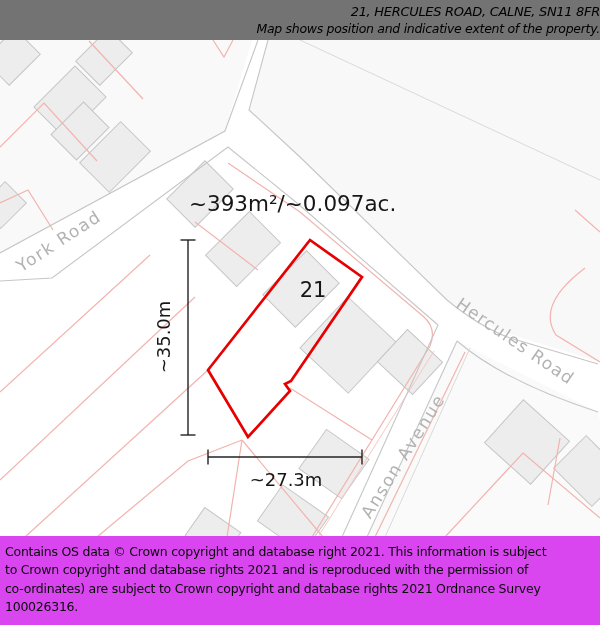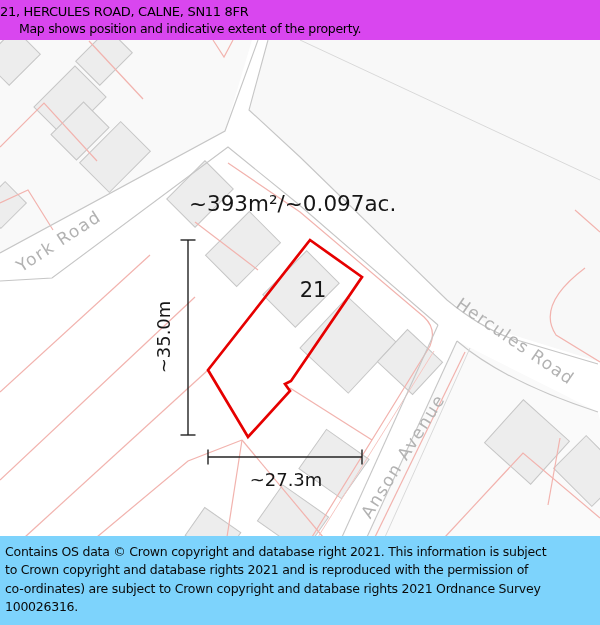--- a/index.html
+++ b/index.html
@@ -2,31 +2,31 @@
 <html><head>
 <meta charset="utf-8">
 <style>
   html,body{margin:0;padding:0;background:#ffffff;}
   .page{
     position:relative;width:600px;height:625px;overflow:hidden;
     font-family:"DejaVu Sans","Liberation Sans",sans-serif;background:#ffffff;
   }
   .map-svg{position:absolute;left:0;top:0;width:600px;height:625px;}
   .header{
-    position:absolute;left:0;top:0;width:600px;height:40px;background:#d946ef;
-    text-align:left;z-index:5;
+    position:absolute;left:0;top:0;width:600px;height:40px;background:#737373;
+    text-align:right;z-index:5;font-style:italic;
   }
   .header .title{
     display:block;margin-top:4px;font-size:13px;letter-spacing:-0.3px;color:#000;
   }
   .header .subtitle{
     display:block;margin-top:2px;font-size:12.5px;letter-spacing:-0.3px;color:#000;margin-left:19px;
   }
   .footer{
-    position:absolute;left:0;top:536px;width:600px;height:89px;background:#7dd3fc;
+    position:absolute;left:0;top:536px;width:600px;height:89px;background:#d946ef;
     z-index:5;padding:7px 6px 0 5px;box-sizing:border-box;
   }
   .footer .line{
     font-size:12.5px;line-height:18.4px;color:#0a0a0a;letter-spacing:-0.25px;
     white-space:nowrap;
   }
   text{font-family:"DejaVu Sans","Liberation Sans",sans-serif;}
   .maplabel{fill:#b2b2b2;}
   .blacklabel{fill:#161616;}
 </style>

